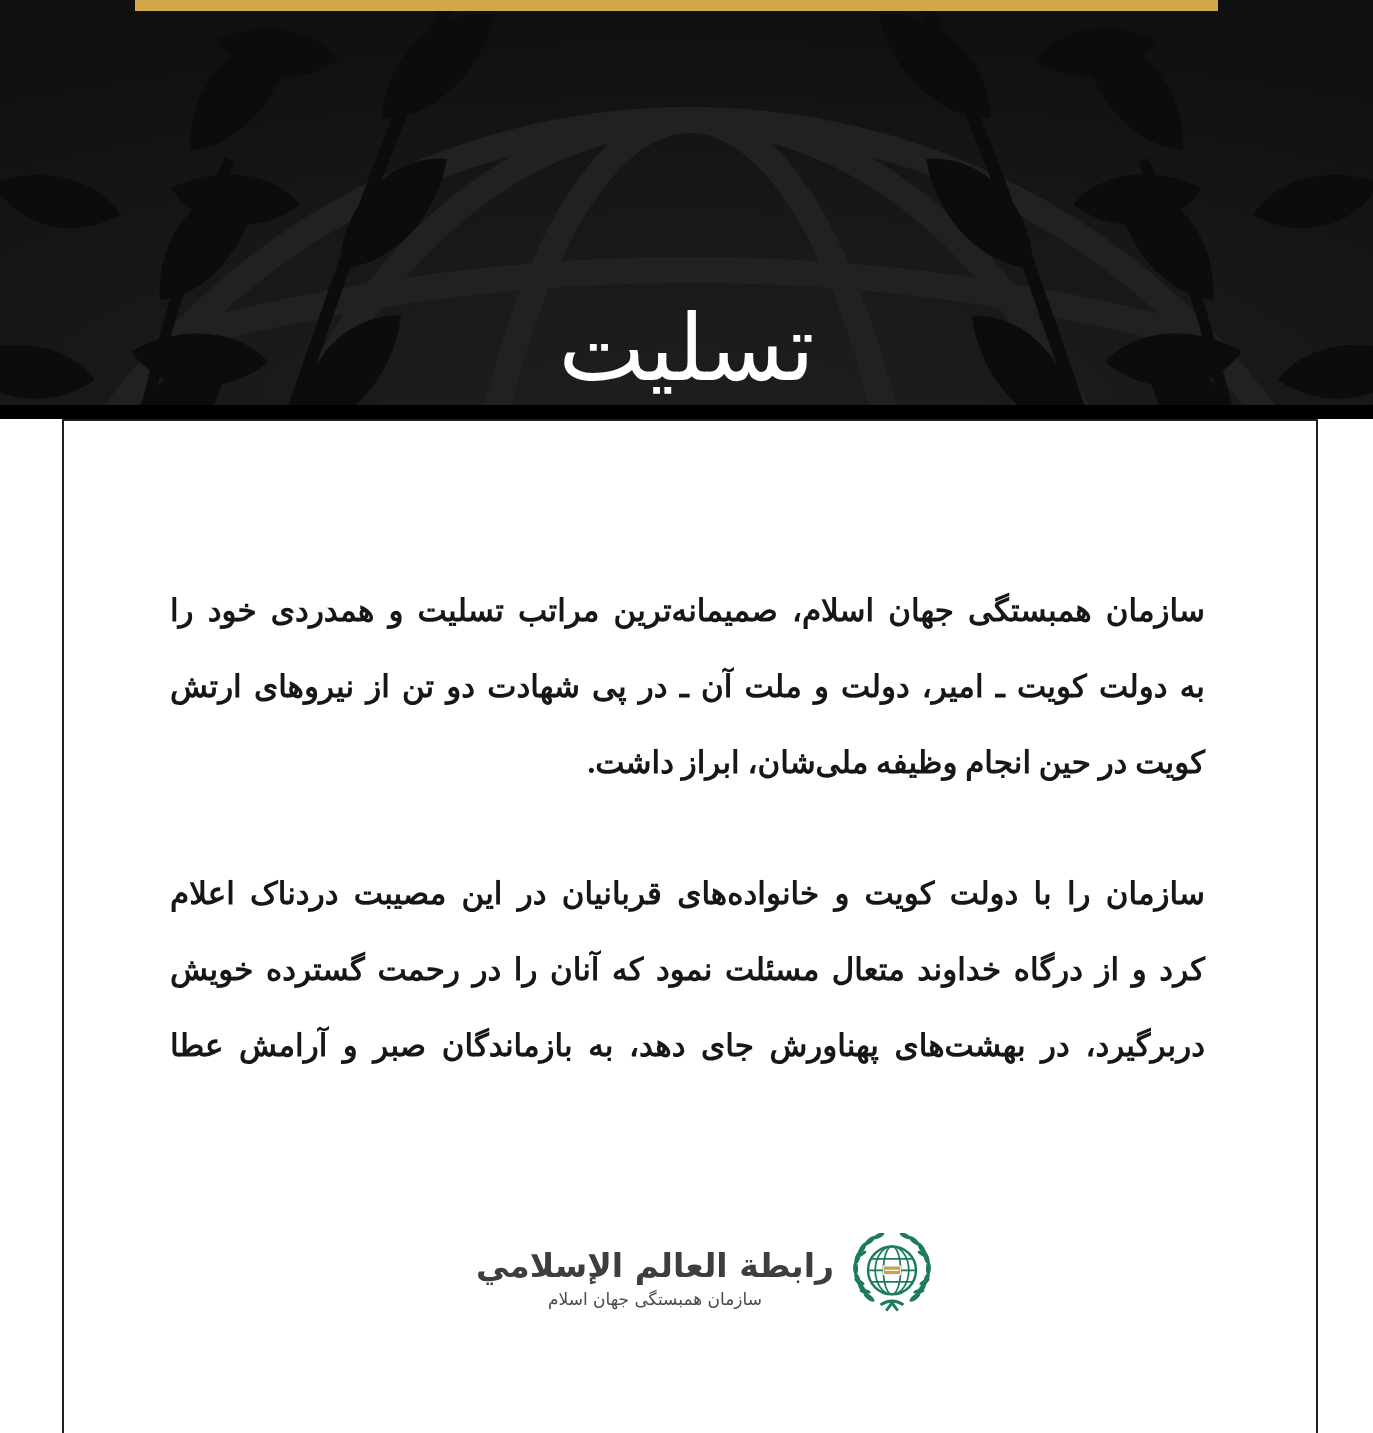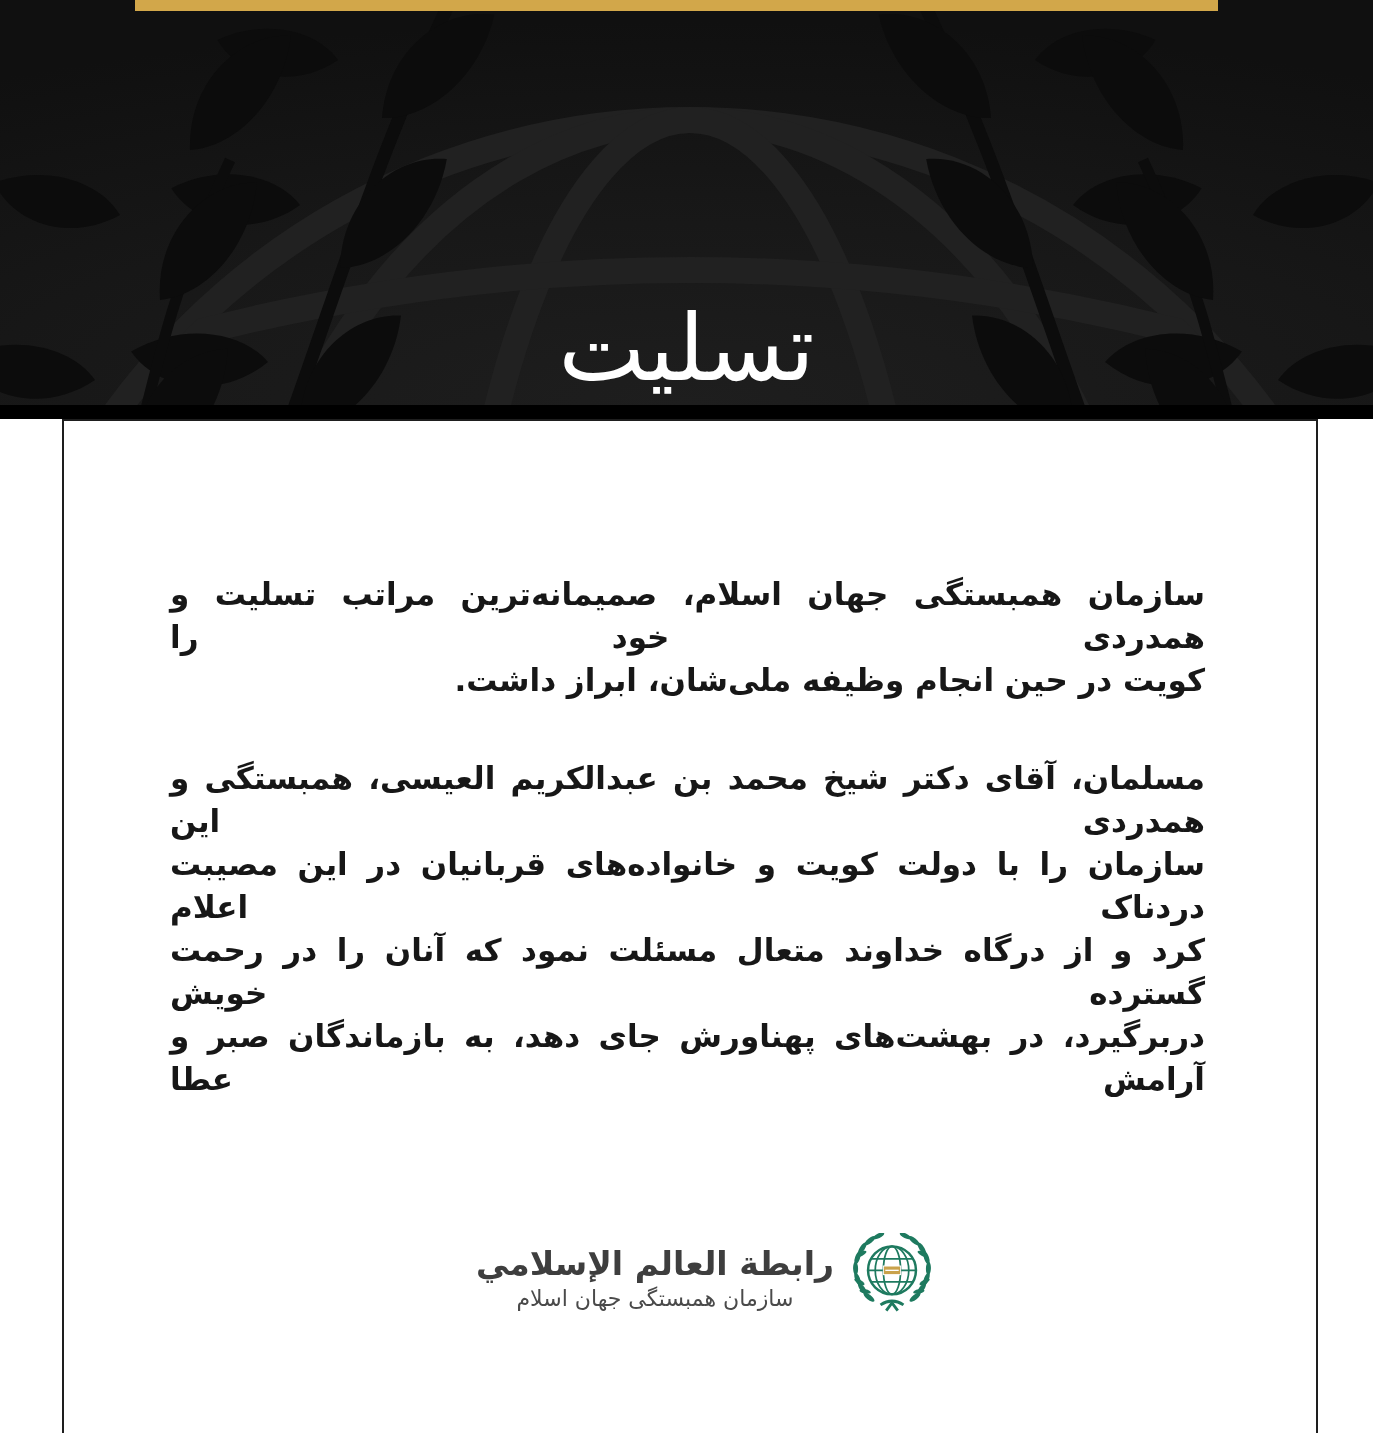--- a/index.html
+++ b/index.html
@@ -33,43 +33,44 @@
     box-sizing:border-box;background:#ffffff;
     border-left:2px solid #1e1e1e;
     border-right:2px solid #1e1e1e;
     border-top:2px solid #1e1e1e;
   }
   .text-block{
     position:absolute;top:152px;left:106px;width:1035px;
     direction:rtl;color:#171717;font-weight:bold;font-size:31px;
   }
   .text-line{
-    line-height:43px;
+    line-height:76px;
     text-align:justify;
     text-align-last:justify;
+    font-family:Liberation Serif, serif;
   }
   .text-line.last{
     text-align:center;
     text-align-last:right;
   }
   .para-2{margin-top:55px;}
   
   .logo-row{
     position:absolute;top:812px;left:0;width:100%;
     display:flex;justify-content:center;align-items:center;gap:12px;padding-left:17px;
   }
   .logo-text-col{
     display:flex;flex-direction:column;align-items:center;
   }
   .calligraphy{
     direction:rtl;font-size:33px;font-weight:bold;color:#3e3e3e;
     line-height:1.15;white-space:nowrap;
   }
   .org-name{
-    direction:rtl;font-size:22px;color:#4a4a4a;margin-top:4px;
+    direction:rtl;font-size:17px;color:#4a4a4a;margin-top:4px;
     letter-spacing:0.5px;white-space:nowrap;
   }
 </style>
 </head>
 <body>
 
 <div class="header">
   <svg class="watermark" width="1373" height="405" viewBox="0 0 1373 405">
     <defs>
       <radialGradient id="hdrGrad" cx="0.5" cy="1.0" r="0.95">
@@ -117,24 +118,24 @@
   <div class="page-title">تسلیت</div>
 </div>
 
 <div class="divider-band"></div>
 
 <div class="content-card">
 
   <div class="text-block">
     <div class="para">
       <div class="text-line">سازمان همبستگی جهان اسلام، صمیمانه‌ترین مراتب تسلیت و همدردی خود را</div>
+      <div class="text-line">به دولت کویت ـ امیر، دولت و ملت آن ـ در پی شهادت دو تن از نیروهای ارتش</div>
       <div class="text-line last">کویت در حین انجام وظیفه ملی‌شان، ابراز داشت.</div>
     </div>
     <div class="para para-2">
-      <div class="text-line">مسلمان، آقای دکتر شیخ محمد بن عبدالکریم العیسی، همبستگی و همدردی این</div>
       <div class="text-line">سازمان را با دولت کویت و خانواده‌های قربانیان در این مصیبت دردناک اعلام</div>
       <div class="text-line">کرد و از درگاه خداوند متعال مسئلت نمود که آنان را در رحمت گسترده خویش</div>
       <div class="text-line">دربرگیرد، در بهشت‌های پهناورش جای دهد، به بازماندگان صبر و آرامش عطا</div>
 
     </div>
   </div>
 
   <div class="logo-row">
     <div class="logo-text-col">
       <div class="calligraphy">رابطة العالم الإسلامي</div>

